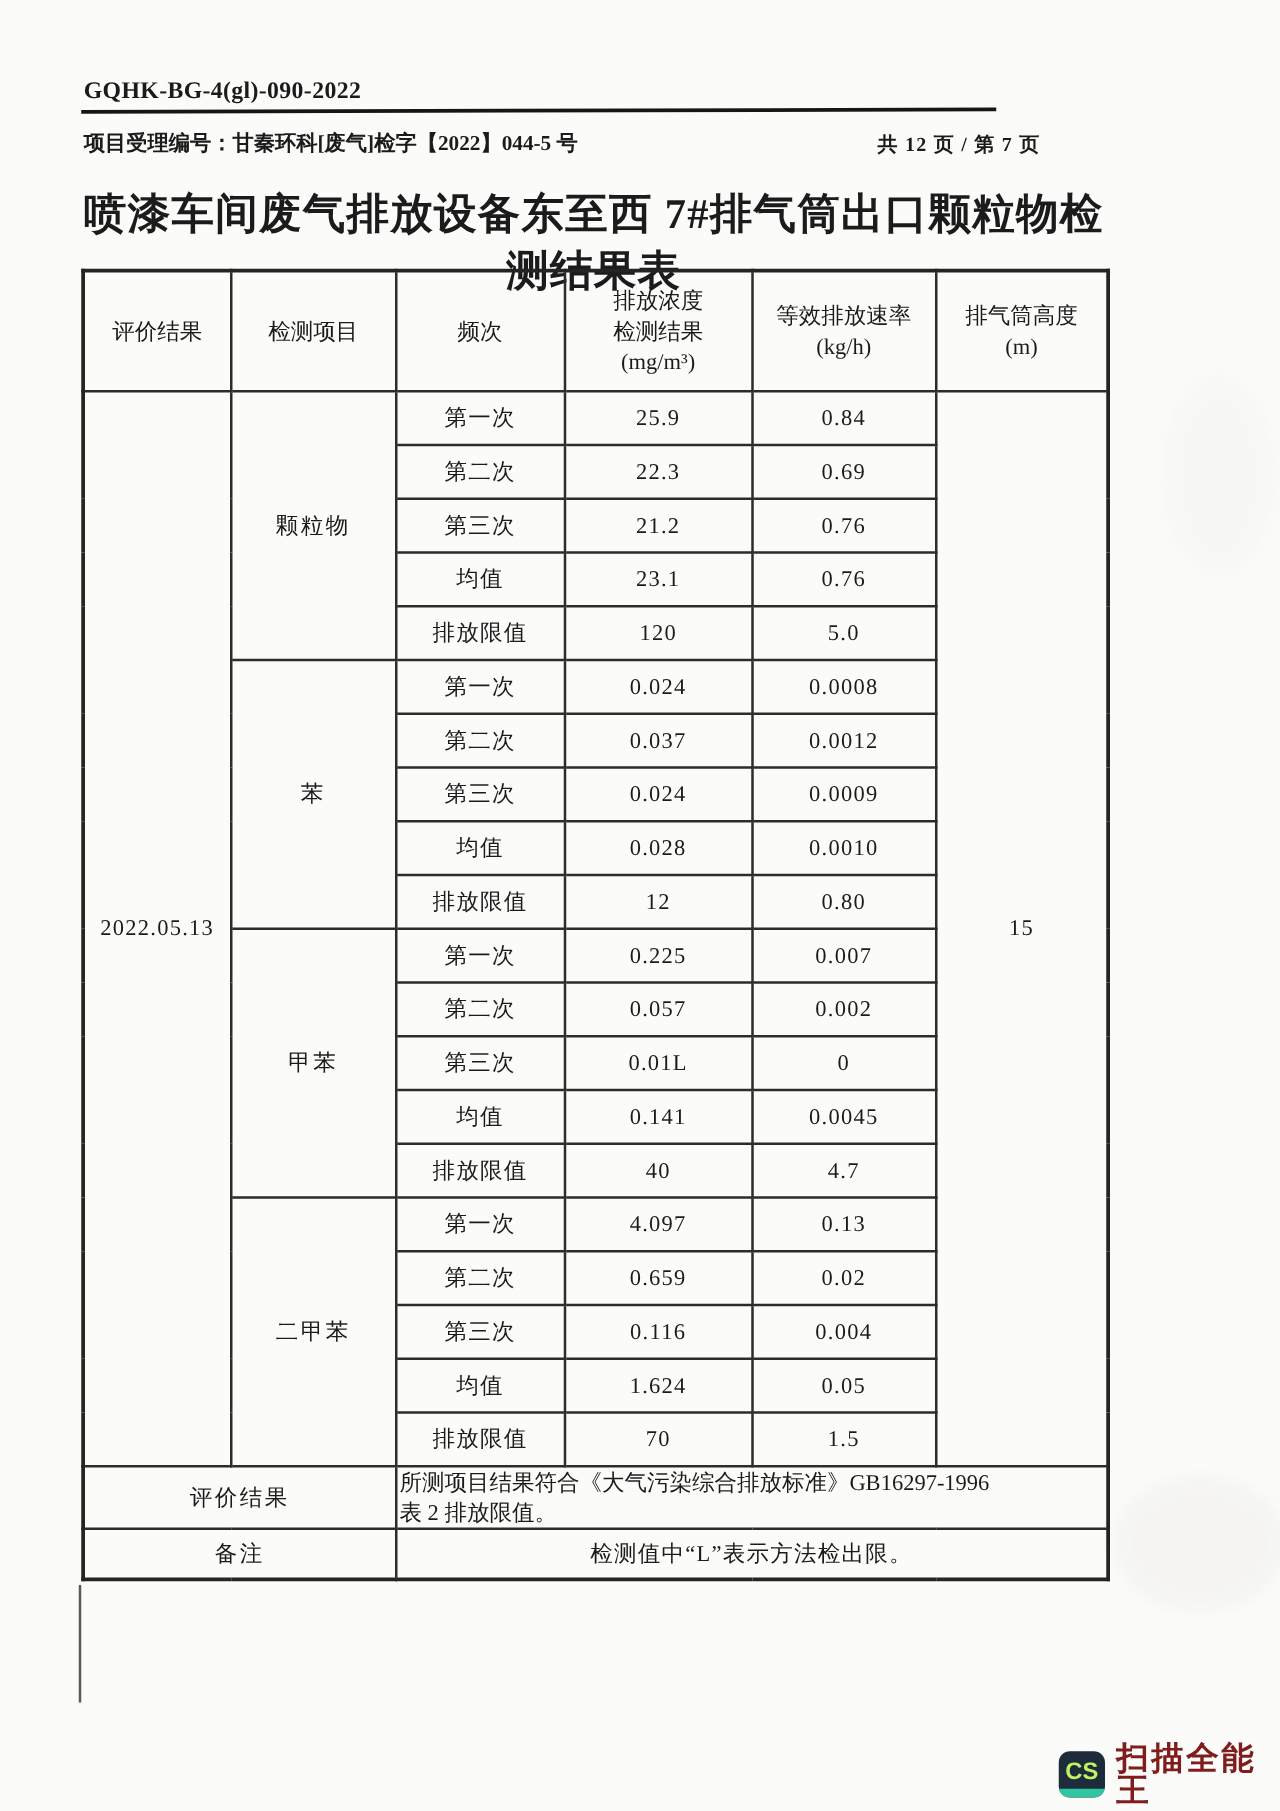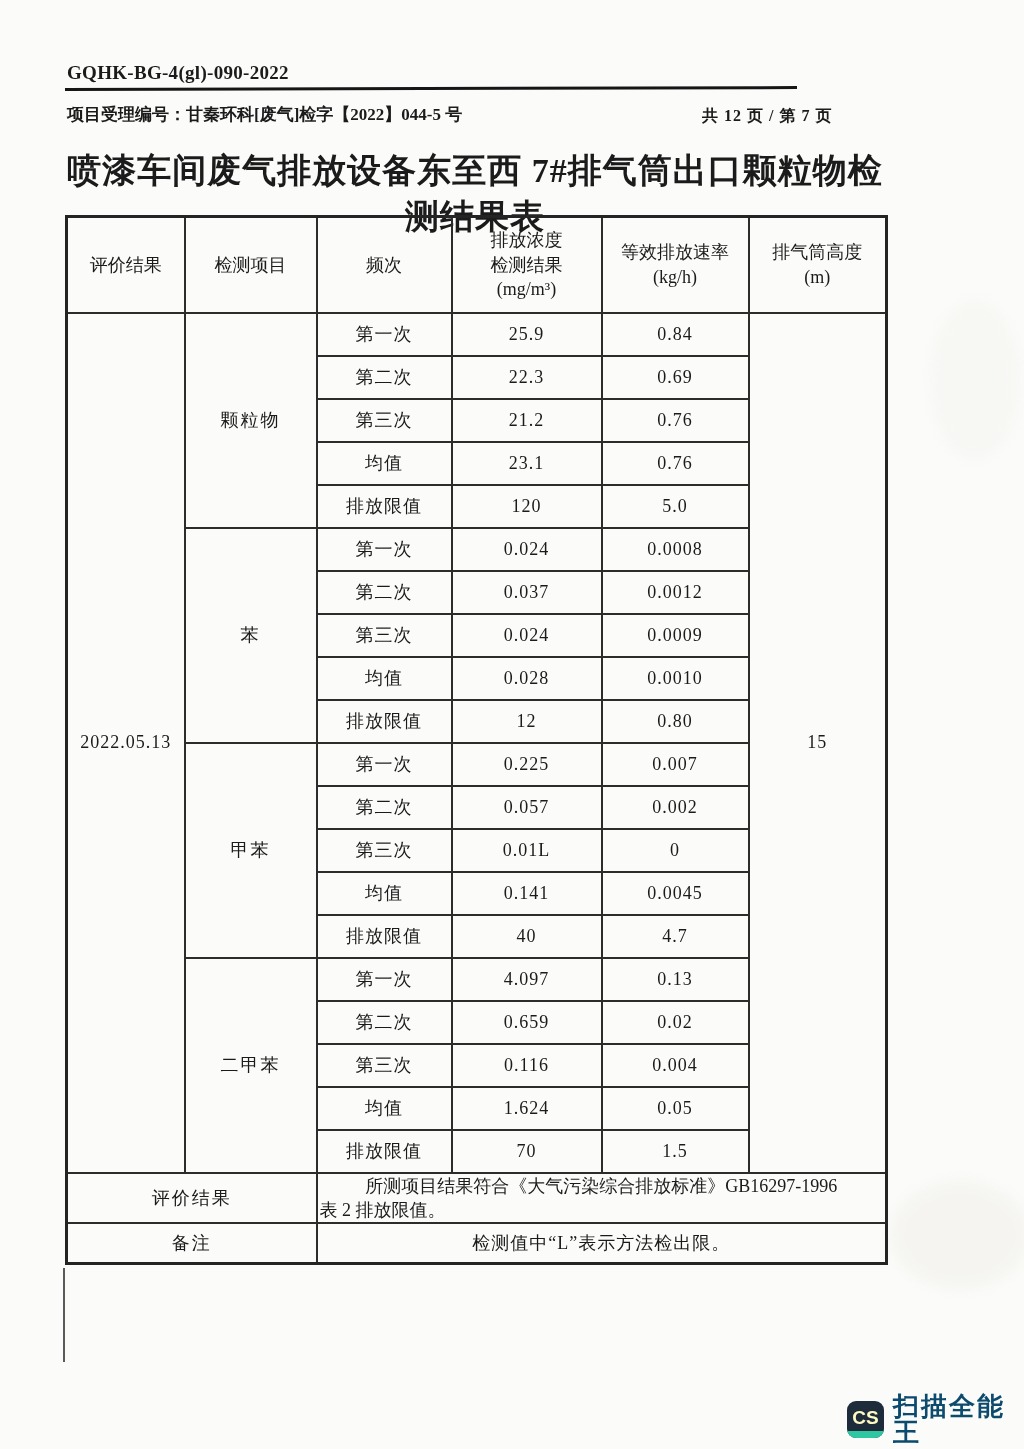--- a/index.html
+++ b/index.html
@@ -40,33 +40,33 @@
   th{font-weight:normal;}
   th div{line-height:1.35;}
   .freq-cell{letter-spacing:1px;}
   .num-cell{font-family:"Liberation Serif","DejaVu Serif",serif;letter-spacing:1px;}
   .date-cell{font-size:19px;letter-spacing:1px;}
   .item-cell{letter-spacing:2px;}
   tr.eval-row{height:40px;}
   tr.remark-row{height:41px;}
   .eval-label,.remark-label{letter-spacing:2px;}
   .eval-content{text-align:left;padding:2px 10px 2px 8px;}
-  .eval-content .line1{text-align:center;white-space:nowrap;font-size:18px;}
+  .eval-content .line1{text-align:left;white-space:nowrap;font-size:18px;}
   .eval-content .line2{text-align:left;white-space:nowrap;font-size:18px;}
   .remark-content{font-size:18px;letter-spacing:1px;}
 
   
   .edge-artifact{position:absolute;left:63px;top:1268px;width:2px;height:94px;background:#5a5a5a;}
 
   
   .scanner-brand{position:absolute;left:847px;top:1393px;display:flex;align-items:center;gap:9px;
     font-family:"Liberation Sans","DejaVu Sans",sans-serif;}
   .cs-badge{position:relative;width:37px;height:37px;border-radius:9px;background:#1d2b3a;
     display:flex;align-items:center;justify-content:center;overflow:hidden;flex:0 0 auto;}
-  .cs-badge span{color:#fef9c3;font-weight:bold;font-size:19px;letter-spacing:0;line-height:1;margin-bottom:4px;}
+  .cs-badge span{color:#bef264;font-weight:bold;font-size:19px;letter-spacing:0;line-height:1;margin-bottom:4px;}
   .cs-accent{position:absolute;left:0;bottom:0;width:100%;height:7px;background:#2fc7a2;}
   .scanner-name{font-size:26px;font-weight:600;color:#1d2b3a;letter-spacing:2px;line-height:1;}
 </style>
 </head>
 <body>
 
 <div class="scan-blotch blotch-a"></div>
 <div class="scan-blotch blotch-b"></div>
 
 <div class="doc-code">GQHK-BG-4(gl)-090-2022</div>
@@ -231,14 +231,14 @@
     </tbody>
 </table>
 
 <div class="edge-artifact"></div>
 
 <div class="scanner-brand">
   <div class="cs-badge" style="background: rgb(29, 43, 58);">
     <span>CS</span>
     <div class="cs-accent" style="background: rgb(47, 199, 162);"></div>
   </div>
-  <div class="scanner-name" style="color: #0c4a6e;">扫描全能王</div>
+  <div class="scanner-name" style="color: #7f1d1d;">扫描全能王</div>
 </div>
 
 </body></html>

